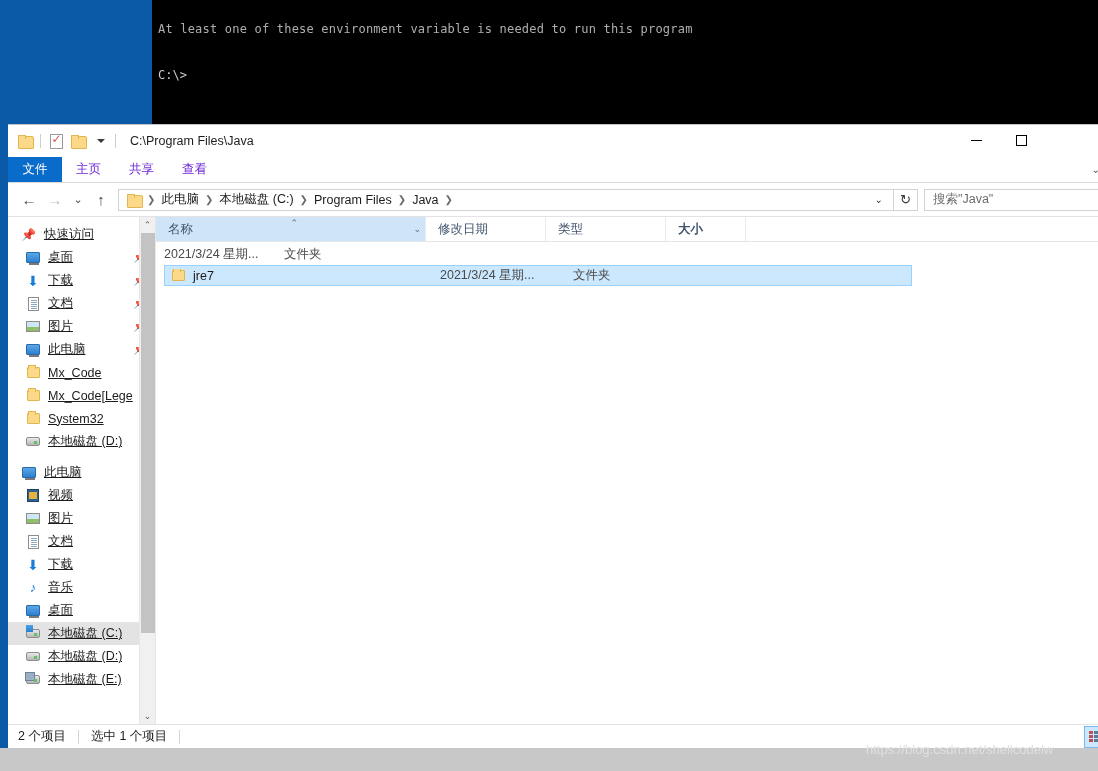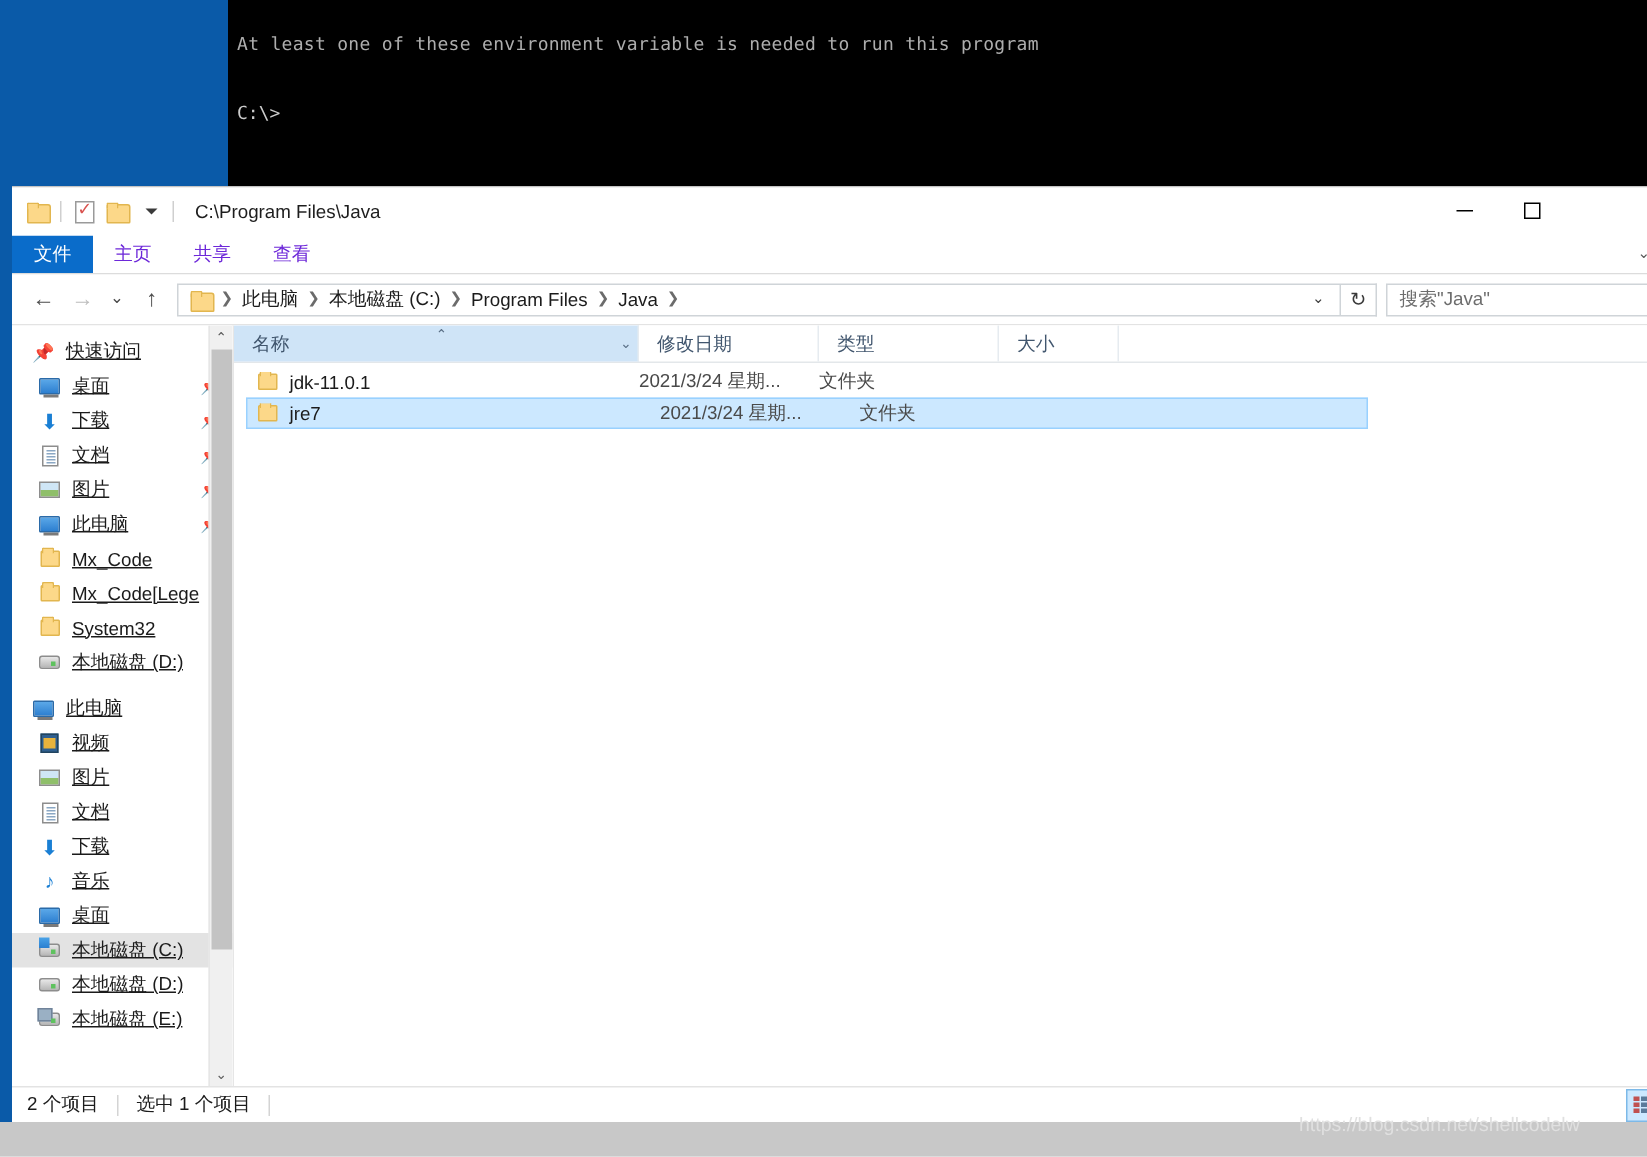--- a/index.html
+++ b/index.html
@@ -209,21 +209,21 @@
   }
   .col {
     display:flex; align-items:center; font-size:12.5px; color:#41566e;
     padding-left: 12px; border-right:1px solid #e6ebf0; position:relative;
   }
   .col.name { width: 270px; flex:0 0 270px; background:#cfe4f7; }
   .col.name .sortmark{ position:absolute; left:50%; top:1px; color:#5a6f86; font-size:9px; }
   .col.name .hcaret{ position:absolute; right:4px; color:#5a6f86; font-size:9px; }
   .col.date { width: 120px; flex:0 0 120px;align-items:center; }
   .col.type { width: 120px; flex:0 0 120px; }
-  .col.size { width: 80px; flex:0 0 80px; }
+  .col.size { width: 80px; flex:0 0 80px;font-weight:bold; }
   .col.tail { flex:1 1 auto; border-right:none; }
 
   .rows { flex:1 1 auto; overflow:hidden; padding-top: 2px; }
   .row {
     height: 21px; display:flex; align-items:center; font-size:12.5px; color:#1b1b1b;
     margin: 0 0 0 8px; width: 748px;
   }
   .row.sel { background:#cce8ff; border:1px solid #99d1ff; height:21px;gap:13px; }
   .cell { display:flex; align-items:center; overflow:hidden; white-space:nowrap; }
   .cell.name { width: 262px; flex:0 0 262px; padding-left: 8px; gap:8px; }
@@ -503,24 +503,20 @@
           <span>类型</span>
         </div>
         <div class="col size">
           <span>大小</span>
         </div>
         <div class="col tail"></div>
       </div>
 
       <div class="rows">
         <div class="row">
-          <span class="cell name">
-            <span class="i-fld"></span>
-            <span>jdk-11.0.1</span>
-          </span>
           <span class="cell date">2021/3/24 星期...</span>
           <span class="cell type">文件夹</span>
           <span class="cell size"></span>
         </div>
         <div class="row sel">
           <span class="cell name">
             <span class="i-fld"></span>
             <span>jre7</span>
           </span>
           <span class="cell date">2021/3/24 星期...</span>

